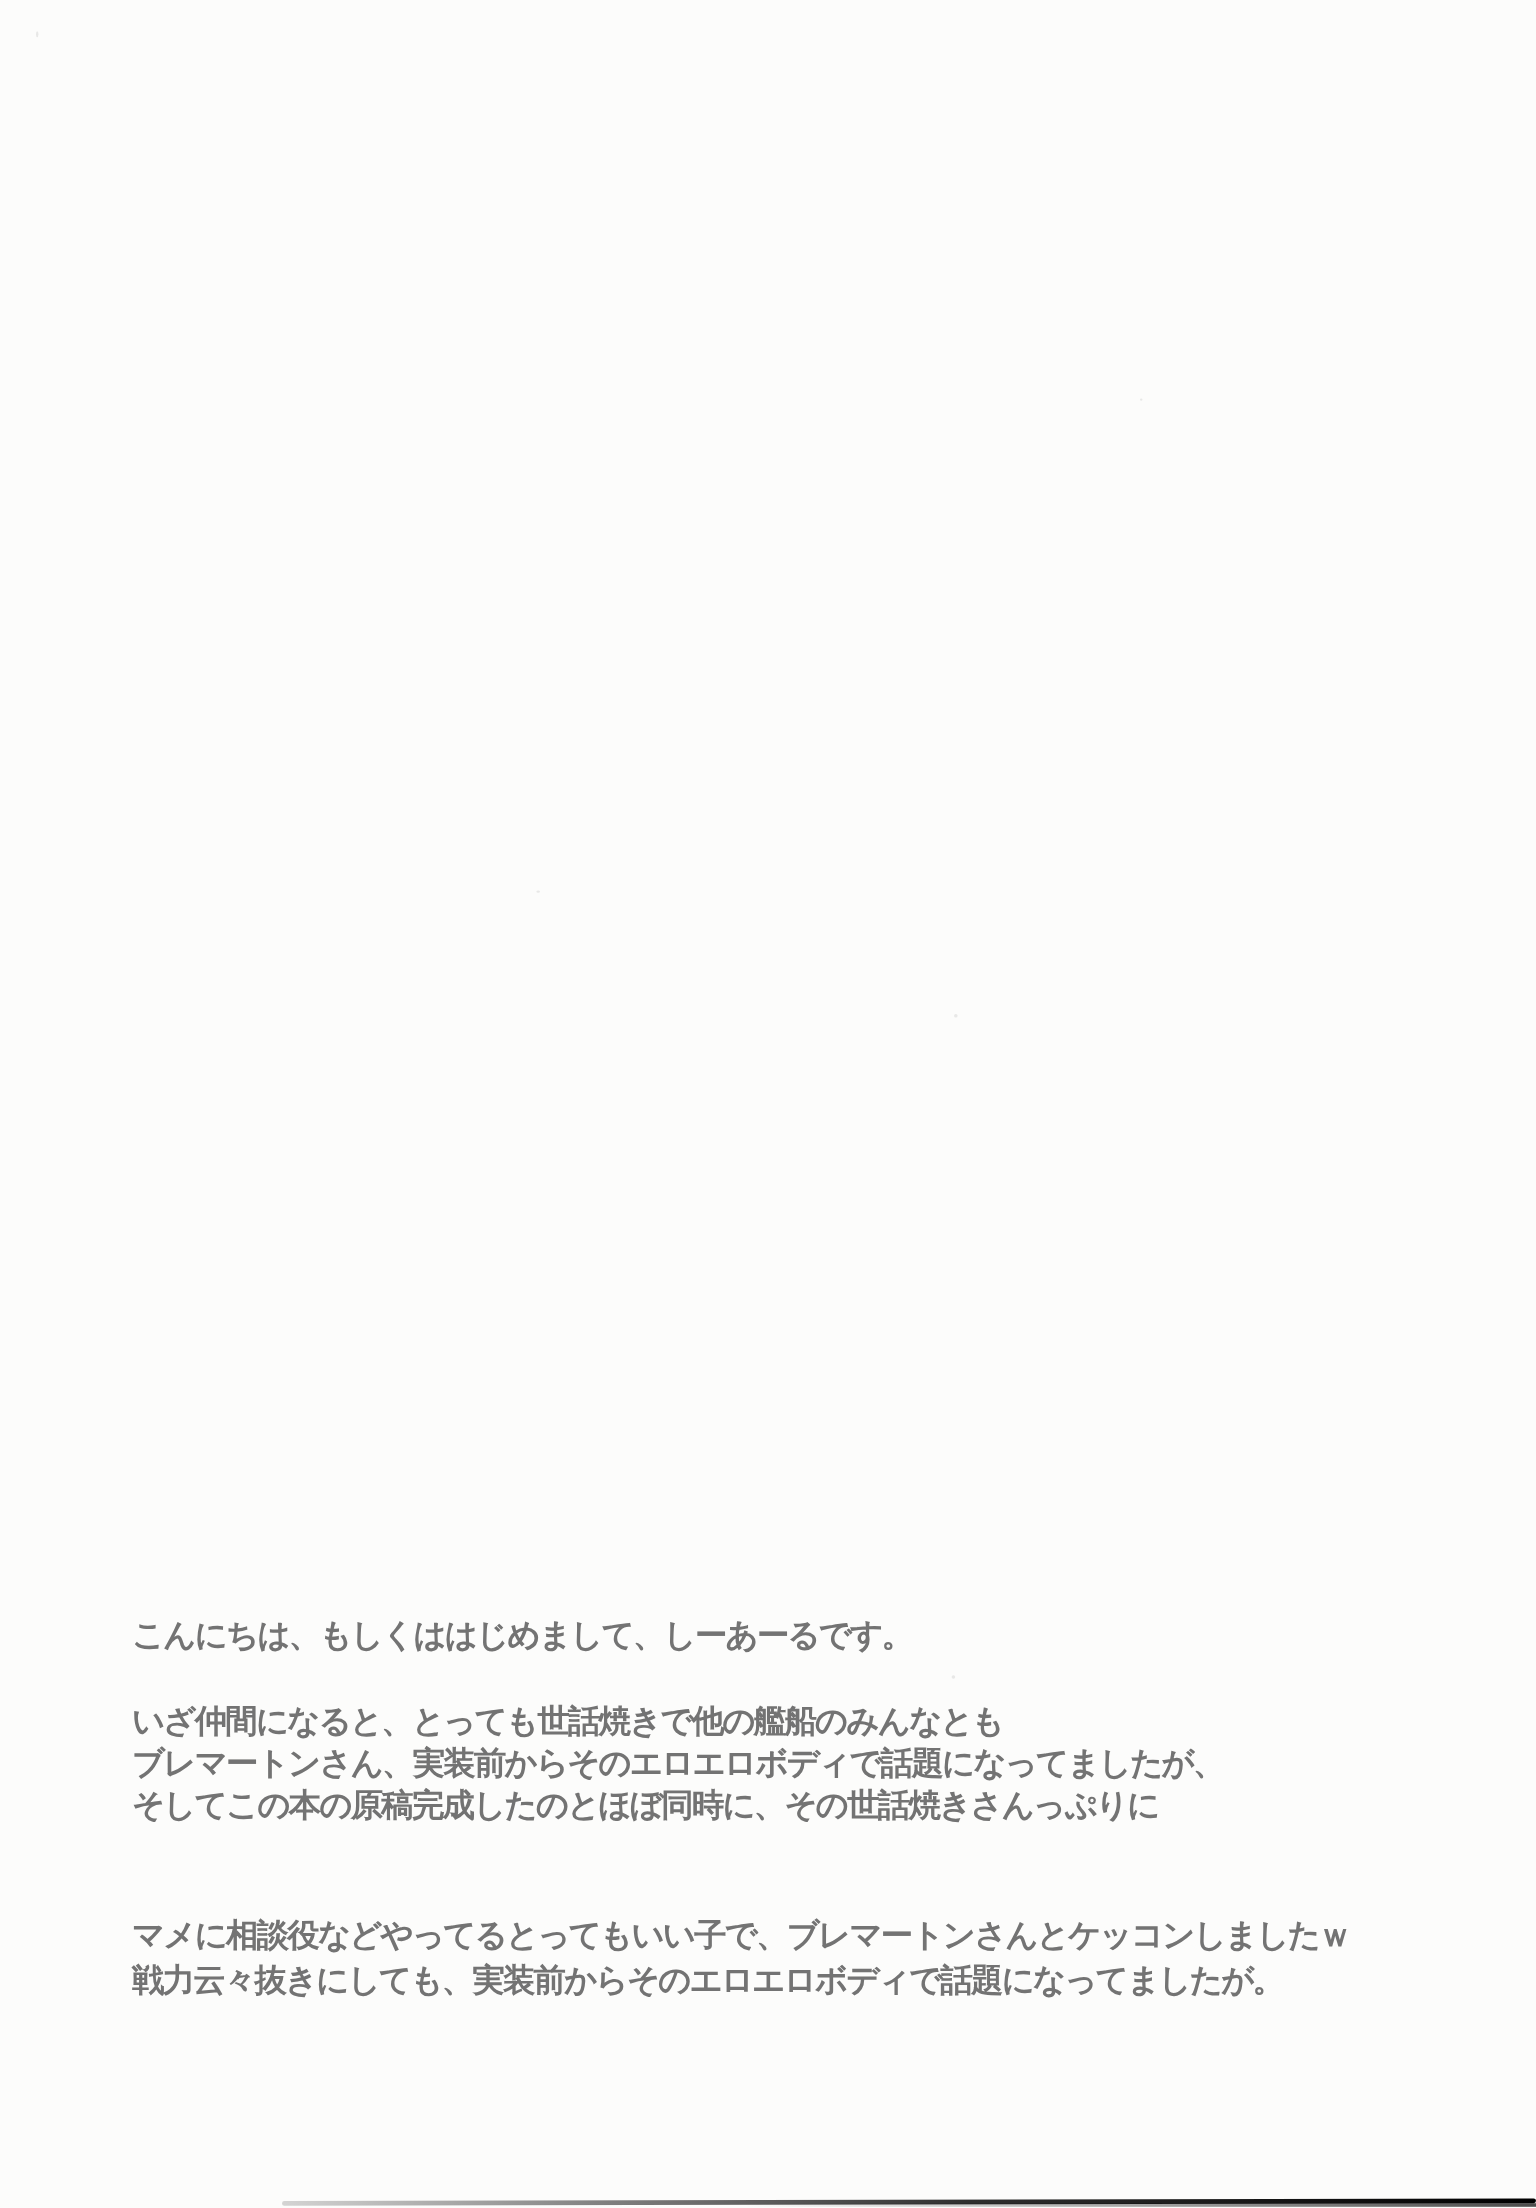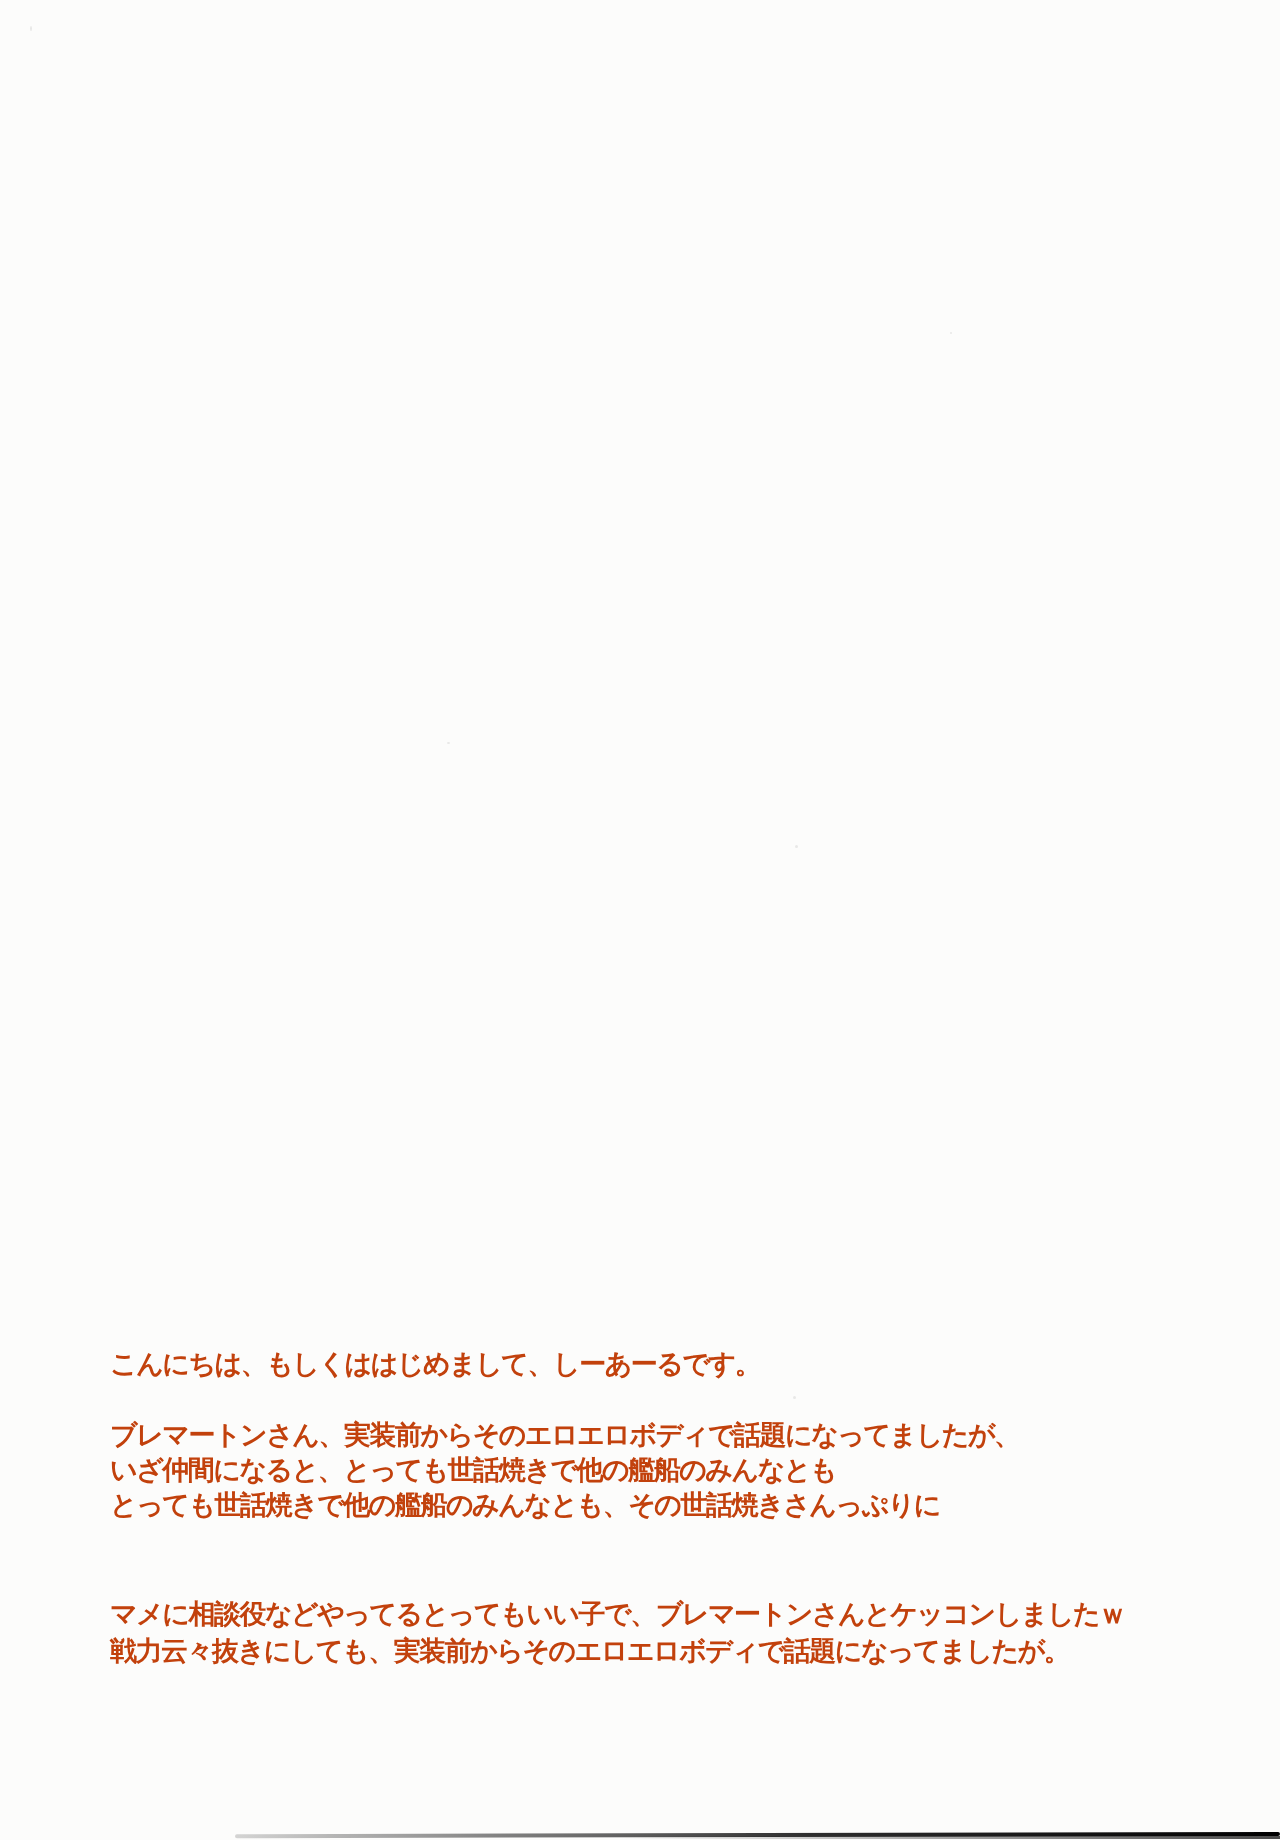--- a/index.html
+++ b/index.html
@@ -11,21 +11,21 @@
     position: relative;
     width: 1280px;
     height: 1840px;
     background: #fcfcfb;
     overflow: hidden;
     font-family: "DejaVu Sans", sans-serif;
   }
   .afterword-text {
     position: absolute;
     left: 110px;
-    color: #c2410c;
+    color: #737373;
     font-weight: 700;
     font-size: 27px;
     letter-spacing: -1.5px;
     white-space: nowrap;
     margin: 0;
   }
   .greeting { top: 1346px; line-height: 35px; }
   .para-2   { top: 1417px; line-height: 35px; }
   .para-3   { top: 1595px; line-height: 37px; }
   .line { white-space: nowrap; }
@@ -62,23 +62,23 @@
   .speck-5 { left: 793px; top: 1396px; width: 3px; height: 3px; }
 </style>
 </head>
 <body>
 
 <div class="page">
 
   <p class="afterword-text greeting">こんにちは、もしくははじめまして、しーあーるです。</p>
 
   <div class="afterword-text para-2">
+    <div class="line">いざ仲間になると、とっても世話焼きで他の艦船のみんなとも</div>
     <div class="line">ブレマートンさん、実装前からそのエロエロボディで話題になってましたが、</div>
-    <div class="line">いざ仲間になると、とっても世話焼きで他の艦船のみんなとも</div>
-    <div class="line">とっても世話焼きで他の艦船のみんなとも、その世話焼きさんっぷりに</div>
+    <div class="line">そしてこの本の原稿完成したのとほぼ同時に、その世話焼きさんっぷりに</div>
   </div>
 
   <div class="afterword-text para-3">
     <div class="line">マメに相談役などやってるとってもいい子で、ブレマートンさんとケッコンしましたｗ</div>
     <div class="line">戦力云々抜きにしても、実装前からそのエロエロボディで話題になってましたが。</div>
   </div>
 
   <div class="scan-bottom-shadow"></div>
   <div class="scan-bottom-line"></div>
 

